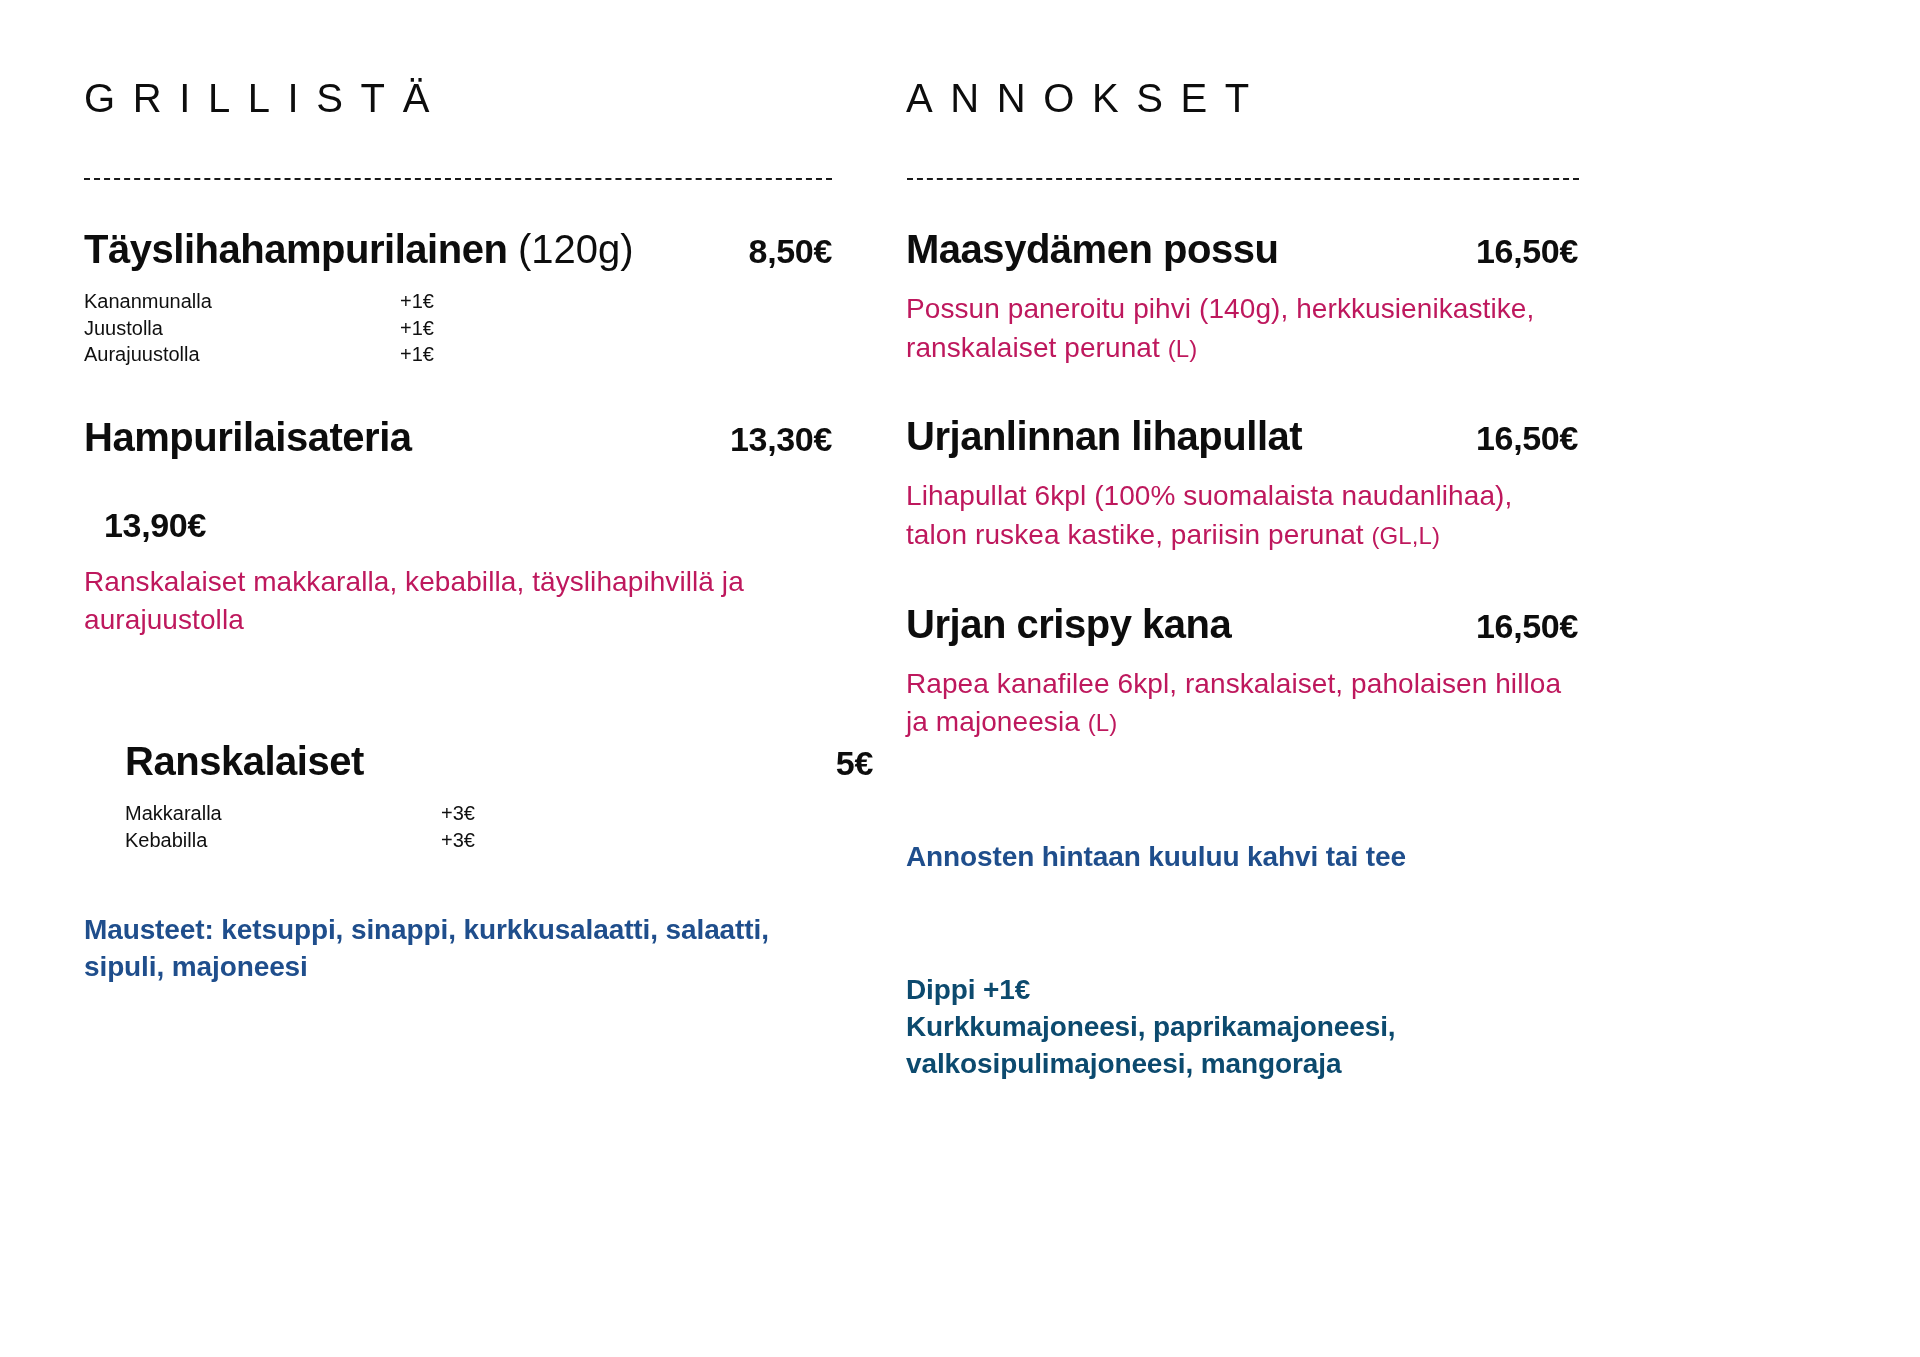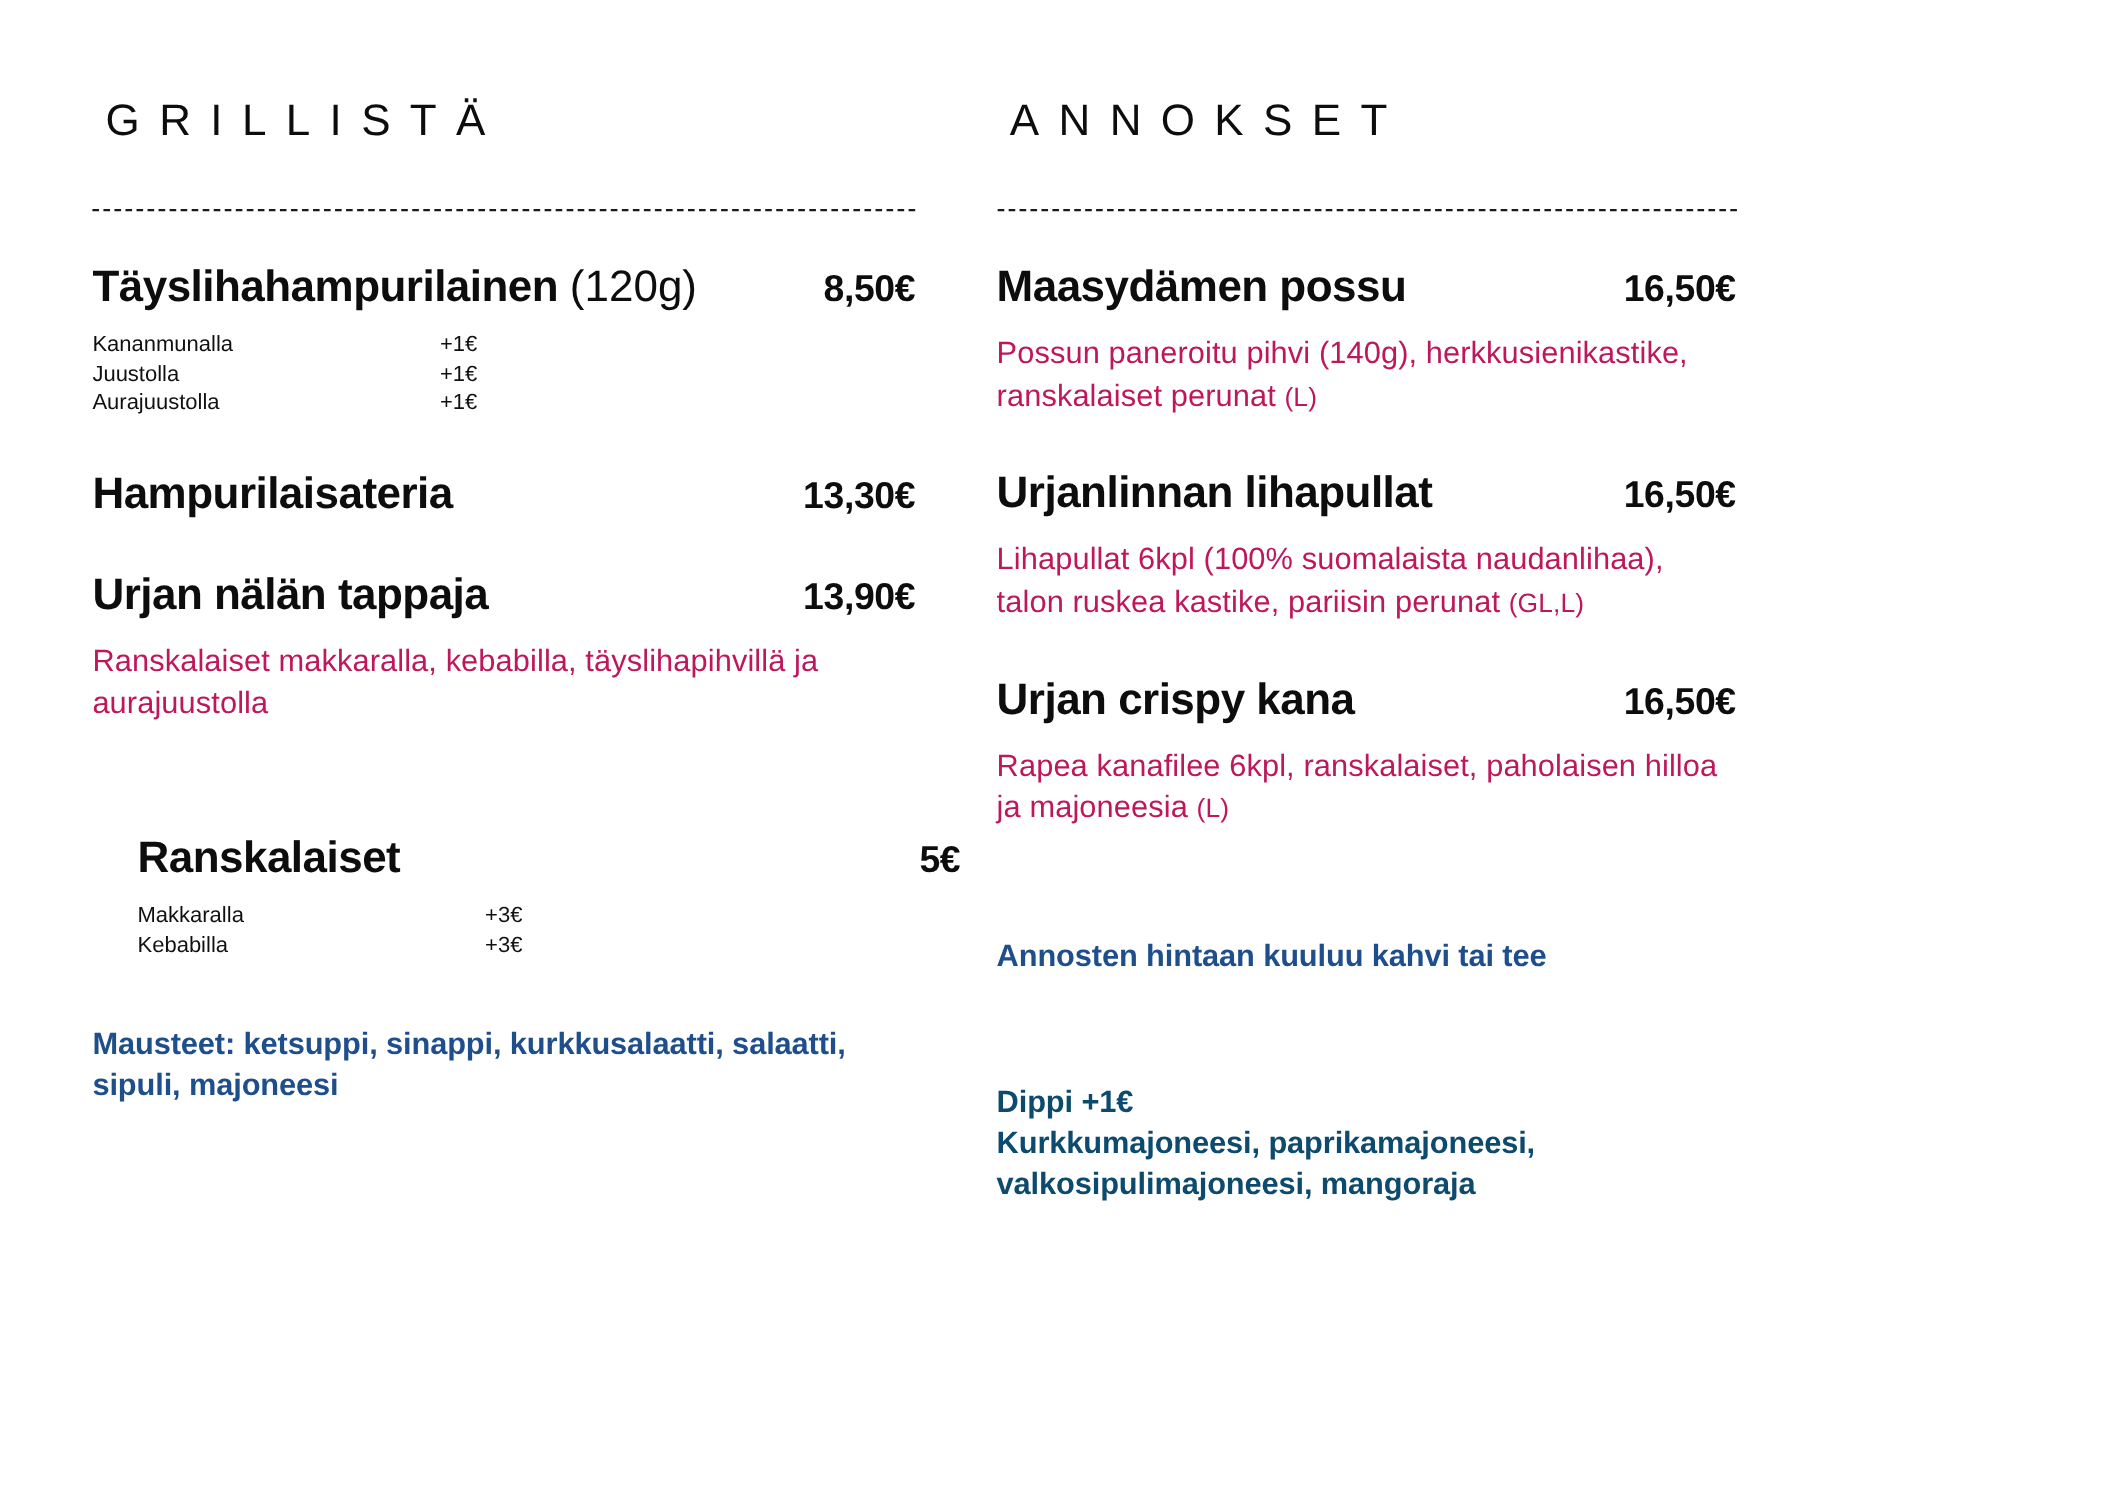--- a/index.html
+++ b/index.html
@@ -38,21 +38,21 @@
   .column.left  { width: 820px; padding-left: 84px; }
   .column.right { width: 760px; padding-left: 86px; }
 
   
   .section-title {
     font-size: 40px;
     font-weight: 400;
     letter-spacing: 0.44em;
     line-height: 1.0;
     color: #0d0d0d;
-    margin: 12px;
+    margin: 0;
     padding: 0 0 0 0;
     white-space: nowrap;
   }
 
   .divider {
     margin-top: 60px;
     height: 0;
     border: 0;
     border-top: 2px dashed #1a1a1a;
     width: 100%;
@@ -175,23 +175,20 @@
         <div class="item-head">
           <div class="item-name">
             <span>Hampurilaisateria</span>
           </div>
           <div class="item-price">13,30€</div>
         </div>
       </div>
 
       <div class="item">
         <div class="item-head">
-          <div class="item-name">
-            <span>Urjan nälän tappaja</span>
-          </div>
           <div class="item-price">13,90€</div>
         </div>
         <div class="item-desc">Ranskalaiset makkaralla, kebabilla, täyslihapihvillä ja aurajuustolla</div>
       </div>
 
       <div class="spacer-md"></div>
 
       <div class="item tight">
         <div class="item-head">
           <div class="item-name">

